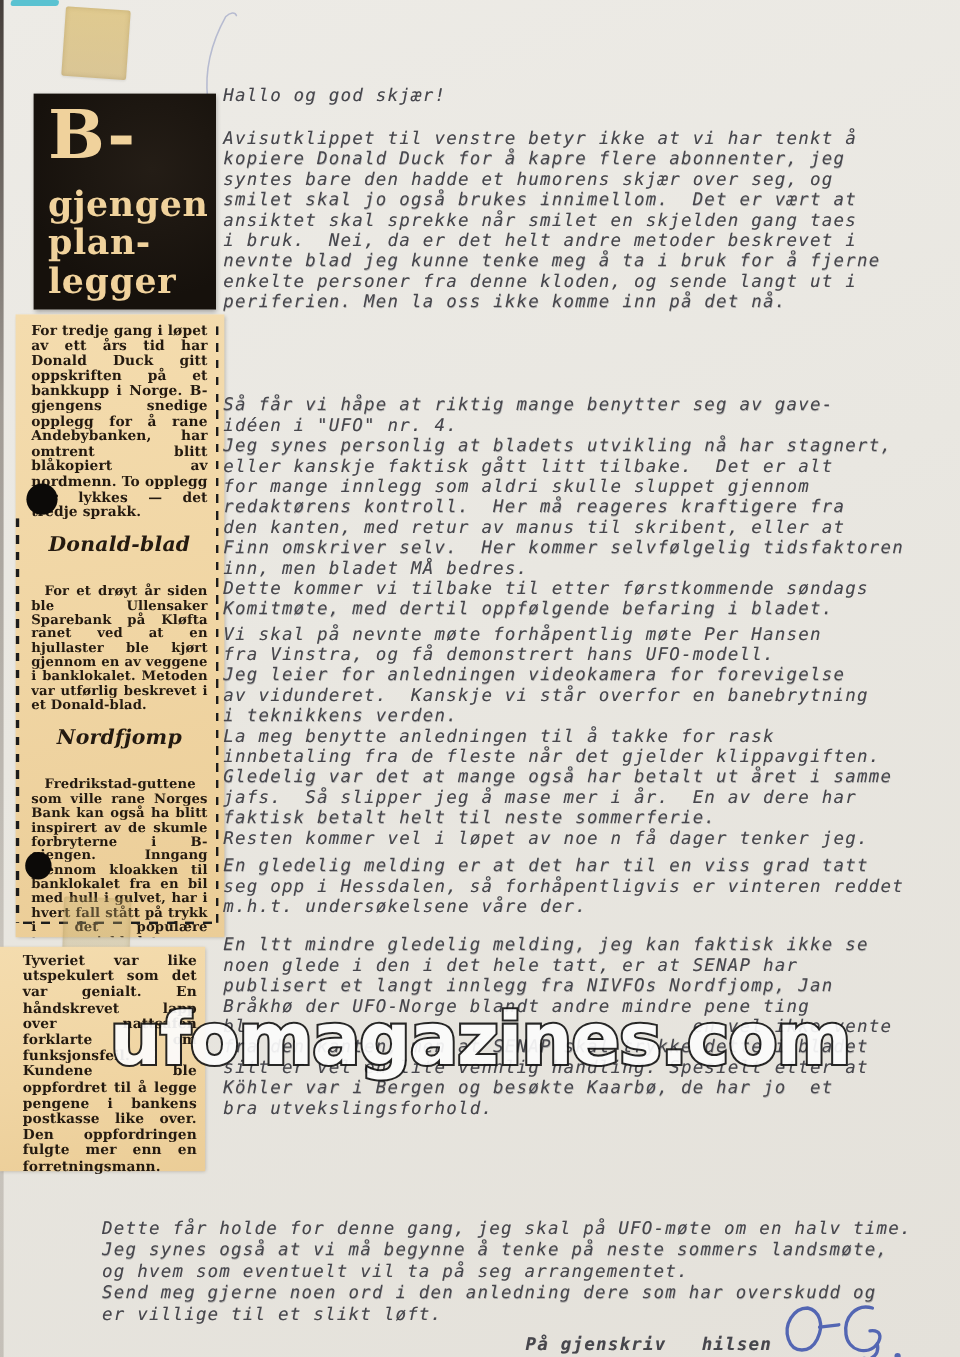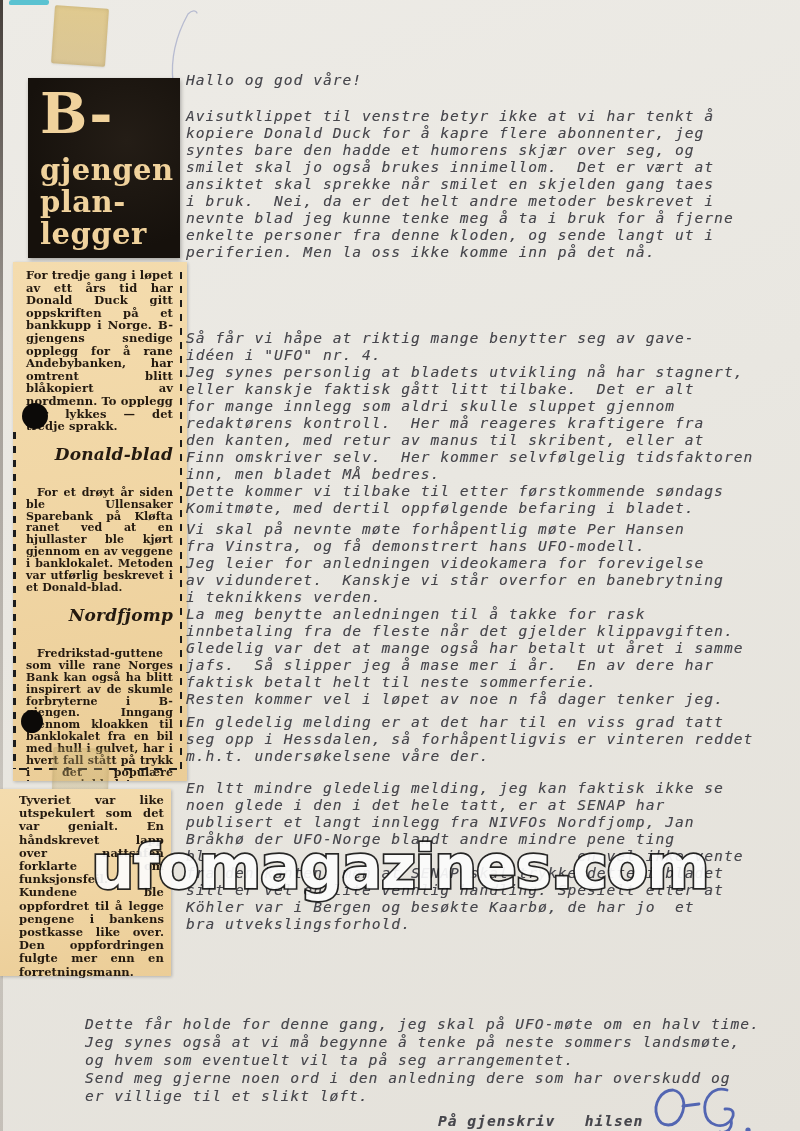--- a/index.html
+++ b/index.html
@@ -44,21 +44,21 @@
     position:absolute;
     background:linear-gradient(170deg,#f4dcae 0%,#f0d5a3 55%,#ebcd97 100%);
     box-shadow:1px 1px 3px rgba(0,0,0,.22);
     box-sizing:border-box;
     font-family:"DejaVu Serif",serif;font-weight:bold;color:#241a10;
     text-align:justify;
   }
   .paper1{left:13px;top:262px;width:174px;height:519px;padding:7px 14px 0 13px;overflow:hidden;}
   .paper2{left:0;top:789px;width:171px;height:187px;padding:5px 7px 0 19px;}
   .clip-lead{font-size:11.5px;line-height:12.6px;letter-spacing:.1px;}
-  .clip-heading{font-size:17px;line-height:18px;font-style:italic;margin:12px 0 4px 0;text-align:right;letter-spacing:.2px;}
+  .clip-heading{font-size:17px;line-height:18px;font-style:italic;margin:12px 0 4px 0;text-align:center;letter-spacing:.2px;}
   .clip-body{font-size:11px;line-height:11.9px;text-indent:11px;letter-spacing:.1px;margin-top:24px;}
   .clip-body + .clip-body{margin-top:1px;}
   .side-note{font-size:11.5px;line-height:13.2px;letter-spacing:.1px;}
   
   .dash-v{position:absolute;width:2.5px;background:repeating-linear-gradient(to bottom,#1c1c1c 0 7px,transparent 7px 14px);}
   .dash-right{right:5px;top:10px;bottom:12px;}
   .dash-left{left:0px;top:170px;bottom:12px;}
   .dash-bottom{position:absolute;height:2.5px;left:6px;right:4px;bottom:11px;
     background:repeating-linear-gradient(to right,#1c1c1c 0 8px,transparent 8px 15px);}
   .ink-dot{position:absolute;background:#0c0a08;border-radius:50%;}
@@ -119,21 +119,21 @@
     <div class="ink-dot dot-1"></div>
     <div class="ink-dot dot-2"></div>
   </div>
 
   <div class="tape tape-mid"></div>
 
   <div class="paper paper2">
     <div class="side-note">Tyveriet var like utspekulert som det var genialt. En håndskrevet lapp over nattsafen forklarte om funksjonsfeil. Kundene ble oppfordret til å legge pengene i bankens postkasse like over. Den oppfordringen fulgte mer enn en forretningsmann.</div>
   </div>
 
-  <div class="typed" style="top:72px">Hallo og god våre!</div>
+  <div class="typed" style="top:72px">Hallo og god skjær!</div>
   <div class="typed" style="top:108px">Avisutklippet til venstre betyr ikke at vi har tenkt å
 kopiere Donald Duck for å kapre flere abonnenter, jeg
 syntes bare den hadde et humorens skjær over seg, og
 smilet skal jo også brukes innimellom.  Det er vært at
 ansiktet skal sprekke når smilet en skjelden gang taes
 i bruk.  Nei, da er det helt andre metoder beskrevet i
 nevnte blad jeg kunne tenke meg å ta i bruk for å fjerne
 enkelte personer fra denne kloden, og sende langt ut i
 periferien. Men la oss ikke komme inn på det nå.</div>
   <div class="typed" style="top:330px">Så får vi håpe at riktig mange benytter seg av gave-

